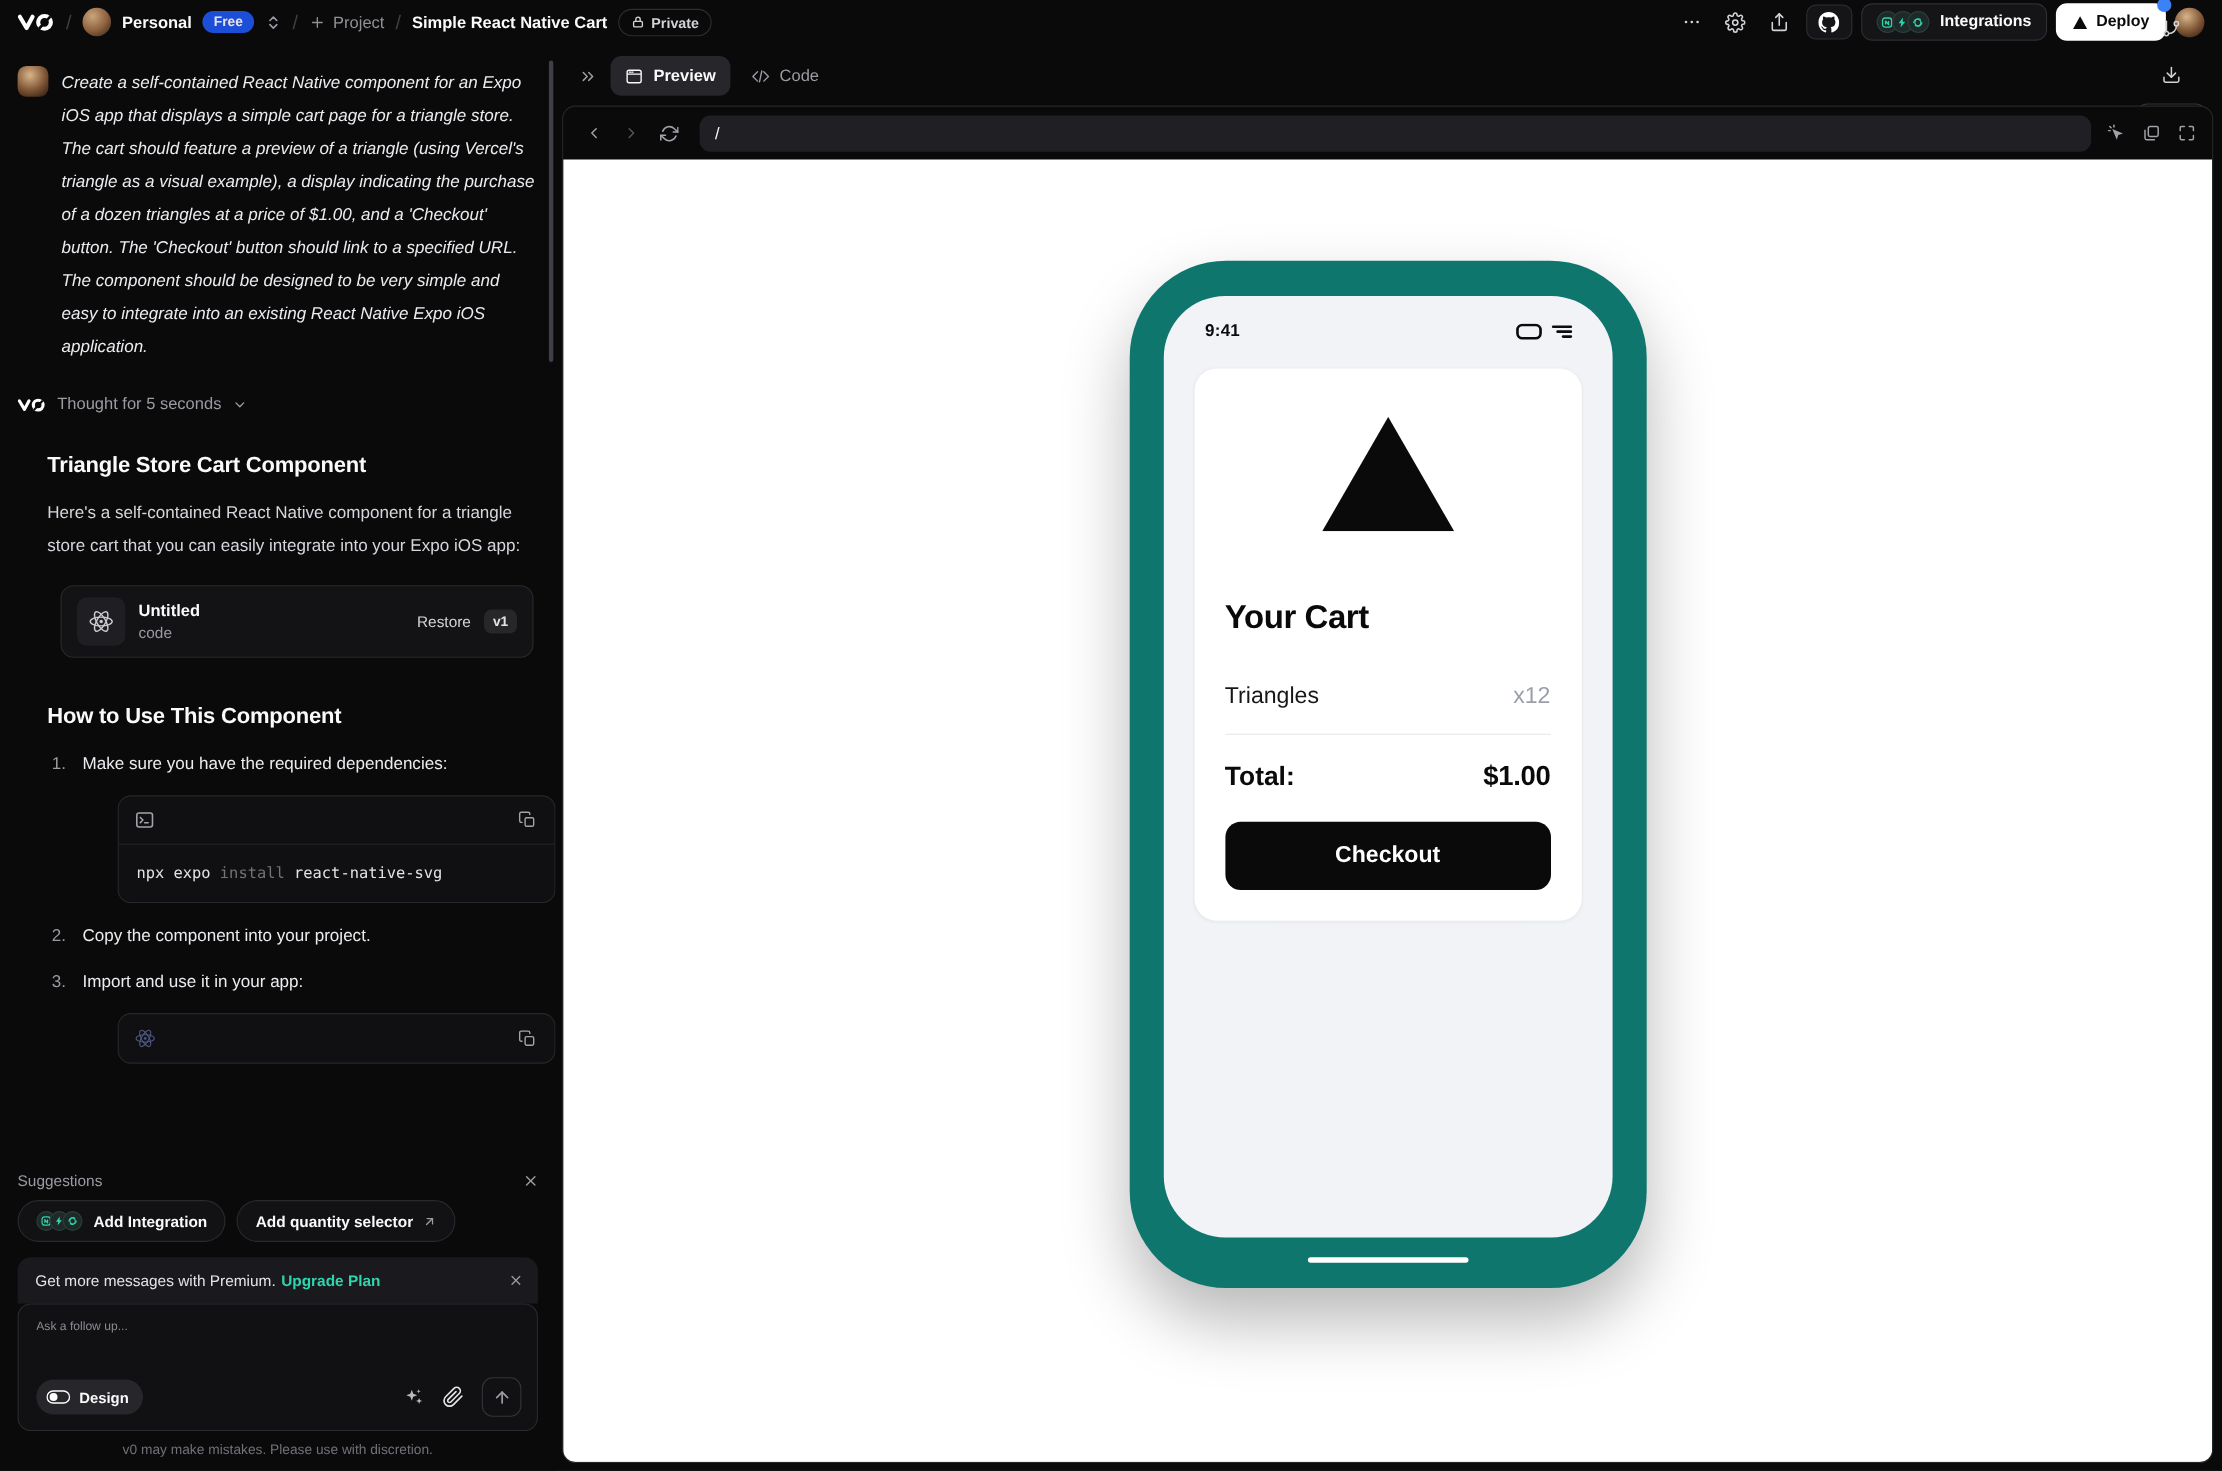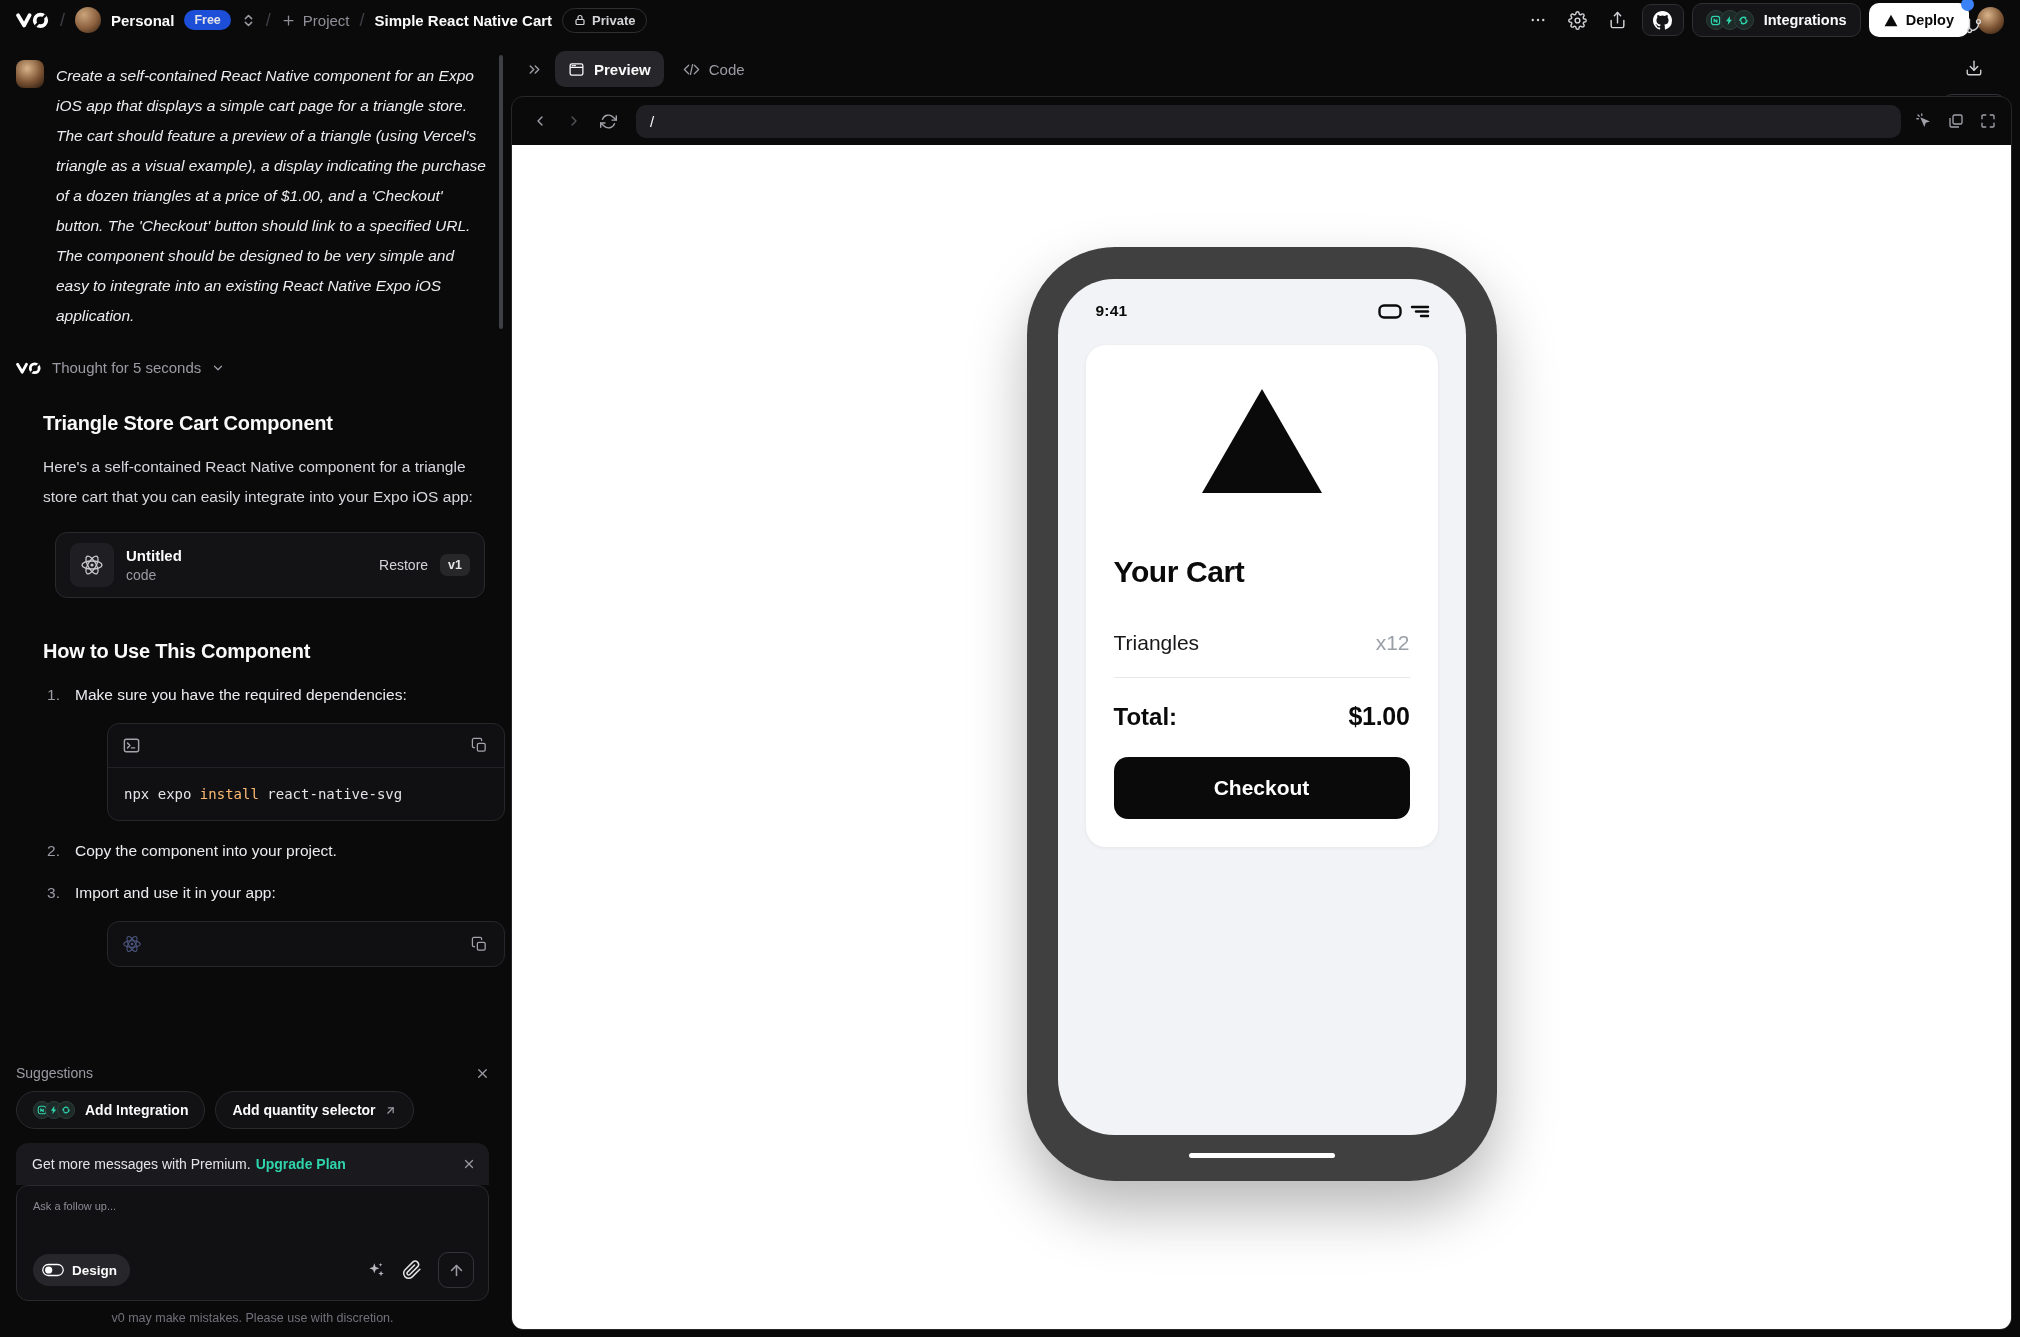--- a/index.html
+++ b/index.html
@@ -125,22 +125,22 @@
   .panel { flex:1; margin:6px 8px 7px 6px; border:1px solid #27272b; border-radius:12px; display:flex; flex-direction:column;
     overflow:hidden; background:#0a0a0b; }
   .url-row { height:48px; display:flex; align-items:center; padding:0 14px; gap:6px; }
   .nav-ic { width:28px; height:28px; display:flex; align-items:center; justify-content:center; color:#a1a1aa; cursor:pointer; }
   .nav-ic.dim { color:#55555c; }
   .url-pill { flex:1; height:33px; background:#202024; border-radius:10px; display:flex; align-items:center;
     padding:0 14px; margin:0 8px; color:#fafafa; font-size:15px; }
   .url-actions { display:flex; align-items:center; gap:14px; color:#a1a1aa; }
 
   .canvas { flex:1; background:#ffffff; position:relative; overflow:hidden; }
-  .phone { position:absolute; left:50%; transform:translateX(-50%); top:102px; width:470px; height:934px;
-    background:#404040; border-radius:88px; padding:32px 31px 0; box-shadow:0 30px 60px rgba(0,0,0,.28); }
+  .phone { position:absolute; left:50%; transform:translateX(-50%); top:92px; width:470px; height:934px;
+    background:#0f766e; border-radius:88px; padding:32px 31px 0; box-shadow:0 30px 60px rgba(0,0,0,.28); }
   .screen { width:408px; height:856px; background:#f2f3f6; border-radius:56px; overflow:hidden; padding:0 28px; }
   .statusbar { height:52px; display:flex; align-items:center; justify-content:space-between; padding:12px 8px 0 10px; color:#0b0b0b; }
   .status-time { font-size:15.5px; font-weight:700; letter-spacing:.2px; }
   .status-icons { display:flex; align-items:center; gap:7px; }
   .cart-card { margin-top:14px; background:#fff; border-radius:20px; padding:26px 28px 28px; box-shadow:0 1px 4px rgba(0,0,0,.06); }
   .tri-wrap { display:flex; justify-content:center; margin-top:18px; }
   .cart-heading { margin-top:62px; font-size:30px; font-weight:800; color:#0a0a0a; letter-spacing:-.4px; }
   .cart-row { display:flex; align-items:baseline; justify-content:space-between; margin-top:42px; padding-bottom:22px; border-bottom:1px solid #e8e8ec; }
   .cart-item { font-size:21px; color:#17171a; }
   .cart-qty { font-size:21px; color:#9aa0a8; }
@@ -330,21 +330,21 @@
                 </span>
                 <span class="cb-copy">
                   <span class="icon">
                     <svg width="17" height="17" viewBox="0 0 24 24" fill="none" stroke="currentColor" stroke-width="1.8" stroke-linecap="round" stroke-linejoin="round">
                       <rect x="9" y="9" width="11" height="11" rx="2"></rect>
                         <path d="M5 15H4a2 2 0 0 1-2-2V4a2 2 0 0 1 2-2h9a2 2 0 0 1 2 2v1"></path>
                     </svg>
                   </span>
                 </span>
               </div>
-              <div class="cb-body"><span>npx expo </span><span class="kw" style="color:#fdba74">install</span><span> react-native-svg</span></div>
+              <div class="cb-body"><span>npx expo </span><span class="kw" style="color:#737373">install</span><span> react-native-svg</span></div>
             </div>
           </li>
           <li>
             <span>Copy the component into your project.</span>
           </li>
           <li>
             <span>Import and use it in your app:</span>
             <div class="code-block partial">
               <div class="cb-head">
                 <span class="icon react-dim">

